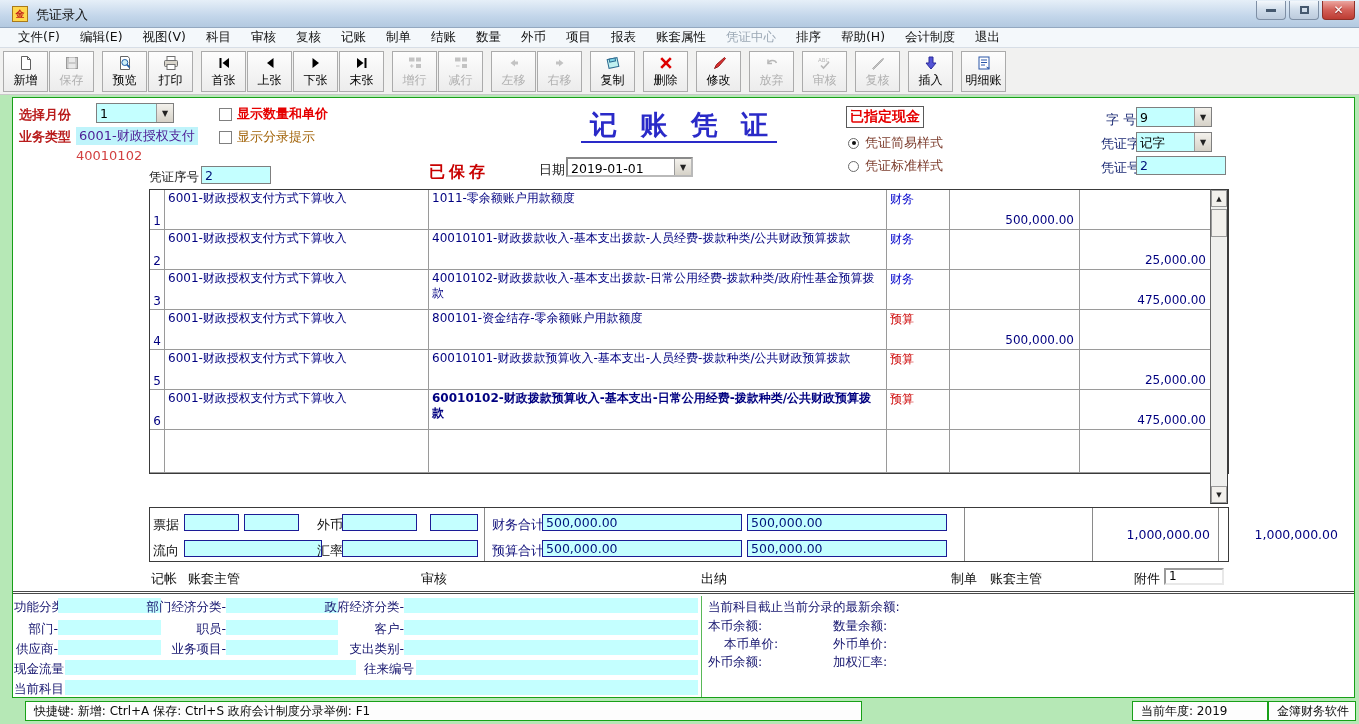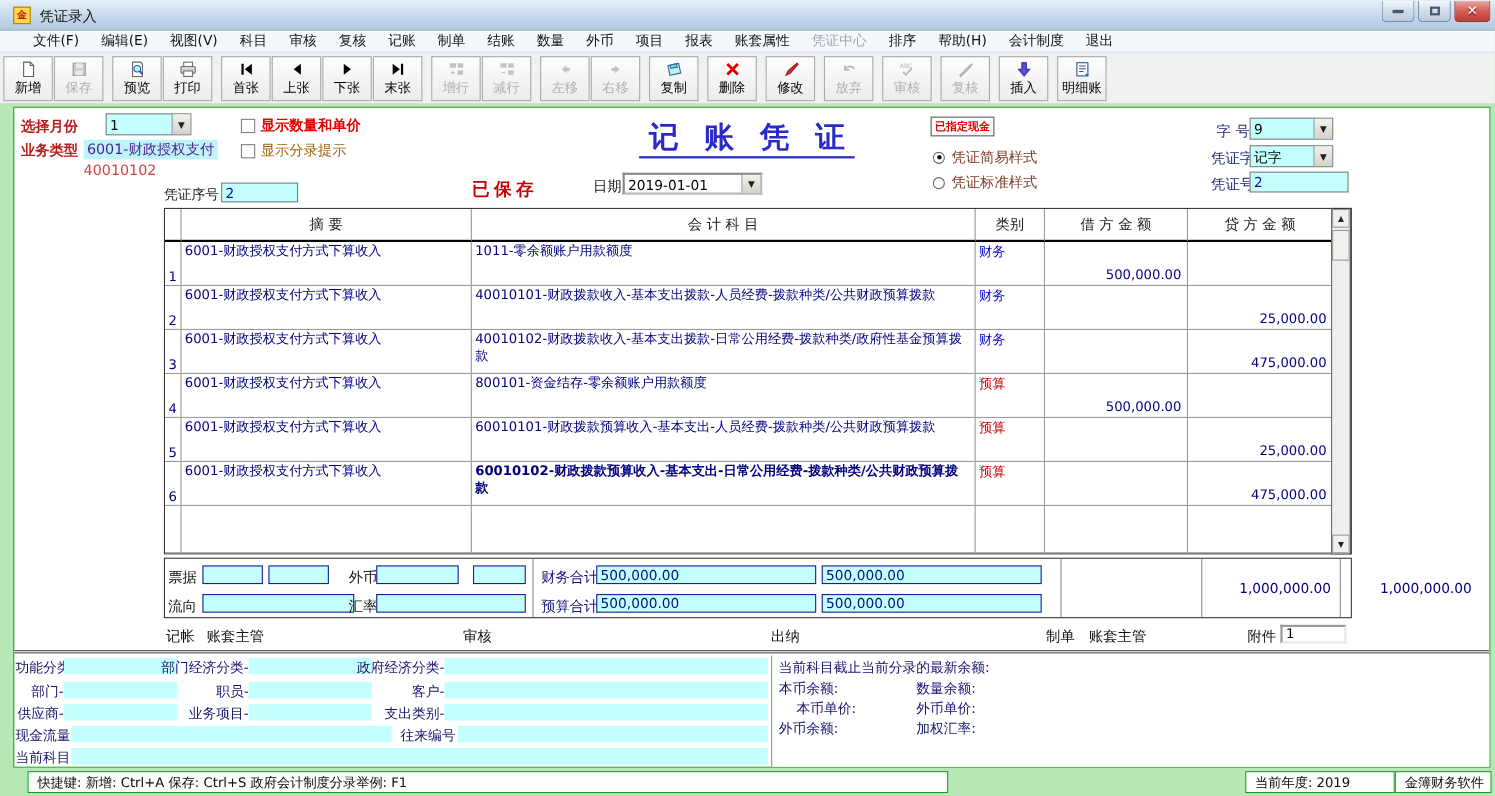--- a/index.html
+++ b/index.html
@@ -16,21 +16,21 @@
   .winbtn { position:absolute; top:1px; height:19px; border:1px solid #7e8fa5; border-top:none; border-radius:0 0 4px 4px;
     background:linear-gradient(#f4f8fc,#cfdcea 50%,#bccbdd); display:flex; align-items:center; justify-content:center; }
   .winbtn.min { left:1256px; width:30px; } .winbtn.max { left:1289px; width:30px; }
   .winbtn.close { left:1322px; width:33px; background:linear-gradient(#eba6a0,#d35f57 50%,#bc3c33); border-color:#8f3028; }
   .glyph-min { width:10px; height:3px; background:#45586e; }
   .glyph-max { width:9px; height:8px; border:2px solid #45586e; }
   .glyph-close { color:#fff; font-size:12px; font-weight:bold; line-height:10px; text-shadow:0 1px 1px #7c2020; }
 
   
   .menubar { position:absolute; left:0; top:28px; width:1359px; height:20px; background:#f4f8fb; border-bottom:1px solid #d7dee6;
-    display:flex; align-items:center; padding-left:20px; }
+    display:flex; align-items:center; padding-left:8px; }
   .mi { padding:0 10px; font-size:12.5px; color:#121212; cursor:default; }
   .mi.dis { color:#9aa7b4; }
 
   
   .toolbar { position:absolute; left:0; top:48px; width:1359px; height:47px; background:#f1f1f0; border-bottom:1px solid #c9c9c9;
     display:flex; align-items:flex-start; padding:3px 0 0 3px; }
   .tbtn { min-width:45px; height:41px; margin-right:1px; border:1px solid #ababab; background:linear-gradient(#fdfdfd,#ececec);
     display:flex; flex-direction:column; align-items:center; justify-content:center; padding:1px 3px; }
   .tbtn.gs { margin-left:7px; }
   .tbtn .ticon { width:16px; height:16px; display:block; }
@@ -56,21 +56,21 @@
 
   .chk { position:absolute; display:flex; align-items:center; gap:5px; }
   .chk .box { width:13px; height:13px; background:#fff; border:1px solid #808080; }
   .chk .t-red { color:#e60000; font-weight:bold; font-size:13px; }
   .chk .t-blue { color:#a16207; font-size:13px; }
 
   .bigtitle { position:absolute; left:490px; top:9px; width:352px; text-align:center; }
   .bigtitle span { font-size:27px; font-weight:bold; color:#2a2ac8; letter-spacing:7px; border-bottom:2px solid #2a2ac8; padding:0 2px 1px 9px; }
   .saved { position:absolute; left:416px; top:64px; color:#c80000; font-weight:bold; font-size:16px; letter-spacing:4px; }
   .cashflag { position:absolute; left:833px; top:8px; border:1px solid #5a5a5a; background:#fff; padding:1px 3px;
-    color:#e60000; font-weight:bold; font-size:10px; }
+    color:#e60000; font-weight:bold; font-size:14px; }
   .radio { position:absolute; display:flex; align-items:center; gap:6px; }
   .radio .rb { width:11px; height:11px; border-radius:50%; background:#fff; border:1px solid #6a6a6a; position:relative; }
   .radio .rb.sel::after { content:""; position:absolute; left:2.5px; top:2.5px; width:4px; height:4px; border-radius:50%; background:#111; }
   .radio .rlabel { color:#7b3b2b; font-size:13px; }
 
   
   .vtable { position:absolute; left:136px; top:91px; width:1080px; border:1px solid #3a3a3a; background:#fff; }
   .trow { display:flex; }
   .tc { border-right:1px solid #9a9a9a; border-bottom:1px solid #9a9a9a; position:relative; overflow:hidden; }
   .thead .tc { border-bottom:2px solid #000; color:#1c1c1c; font-size:13px; display:flex; align-items:center; justify-content:center; }
@@ -389,28 +389,20 @@
       </div>
       <div class="lab-navy" style="left:1088px; top:37px;">凭证字</div>
       <div class="combo" style="left:1123px; top:34px; width:76px;">
         <div class="fld">记字</div>
         <div class="cbtn">▼</div>
       </div>
       <div class="lab-navy" style="left:1088px; top:61px;">凭证号</div>
       <div class="cyinput" style="left:1123px; top:58px; width:90px; height:19px;">2</div>
 
       <div class="vtable">
-        <div class="trow thead">
-            <div class="tc" style="width: 15px;"></div>
-            <div class="tc" style="width: 264px;">摘  要</div>
-            <div class="tc" style="width: 458px;">会 计 科 目</div>
-            <div class="tc" style="width: 63px;">类别</div>
-            <div class="tc" style="width: 130px;">借 方 金 额</div>
-            <div class="tc" style="width: 132px;">贷 方 金 额</div>
-          </div>
         <div>
             <div class="trow drow">
               <div class="tc cell-no" style="width: 15px;">1</div>
               <div class="tc cell-text" style="width: 264px;">6001-财政授权支付方式下算收入</div>
               <div class="tc cell-text" style="width: 458px;">1011-零余额账户用款额度</div>
               <div class="tc cell-cat fin" style="width: 63px;">财务</div>
               <div class="tc cell-amt" style="width: 130px;">500,000.00</div>
               <div class="tc cell-amt" style="width: 132px;"></div>
             </div>
             <div class="trow drow">

